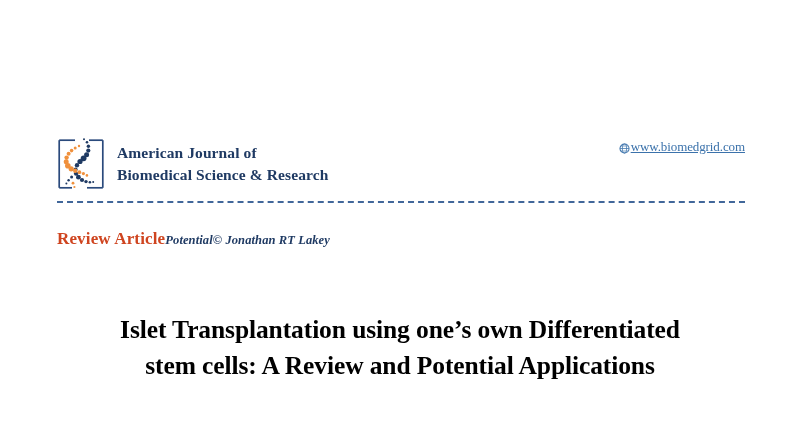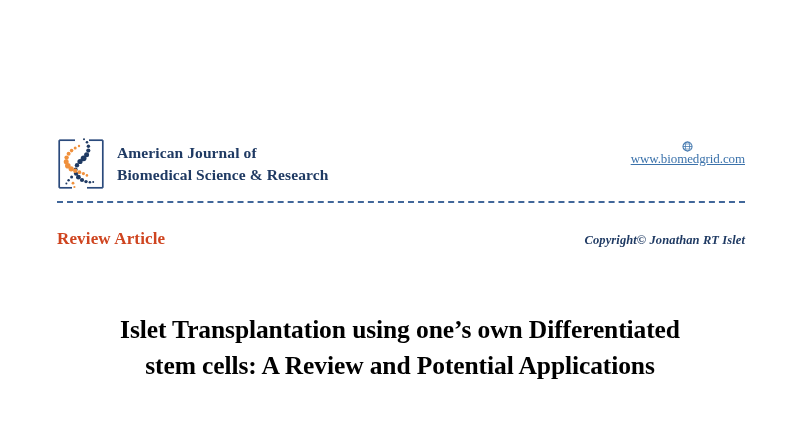--- a/index.html
+++ b/index.html
@@ -69,21 +69,20 @@
     display: flex;
     align-items: center;
     justify-content: flex-end;
     gap: 1px;
     color: #3b72ab;
     font-family: "Liberation Serif", serif;
     font-size: 13px;
     font-weight: normal;
     letter-spacing: -0.1px;
     line-height: 1.15;
-    flex-direction: column;
   }
 
   .globe-icon {
     width: 11px;
     height: 11px;
     display: inline-block;
     flex: 0 0 auto;
     position: relative;
     top: 1px;
   }
@@ -109,21 +108,20 @@
   }
 
   
   .meta-row {
     position: absolute;
     left: 57px;
     top: 200px;
     width: 688px;
     display: flex;
     align-items: baseline;
-    justify-content: space-between;
   }
 
   .article-type {
     color: #cf4520;
     font-family: "Liberation Serif", serif;
     font-weight: bold;
     font-size: 17px;
     letter-spacing: 0.15px;
   }
 
@@ -224,19 +222,19 @@
         </svg>
         <span>www.biomedgrid.com</span>
       </a>
     </div>
   </div>
 
   <div class="dashed-rule"></div>
 
   <div class="meta-row">
     <div class="article-type">Review Article</div>
-    <div class="copyright">Copyright© Jonathan RT Islet</div>
+    <div class="copyright">Potential© Jonathan RT Lakey</div>
   </div>
 
   <h1 class="article-title">Islet Transplantation using one’s own Differentiated
 stem cells: A Review and Potential Applications</h1>
 
 </div>
 
 </body></html>

